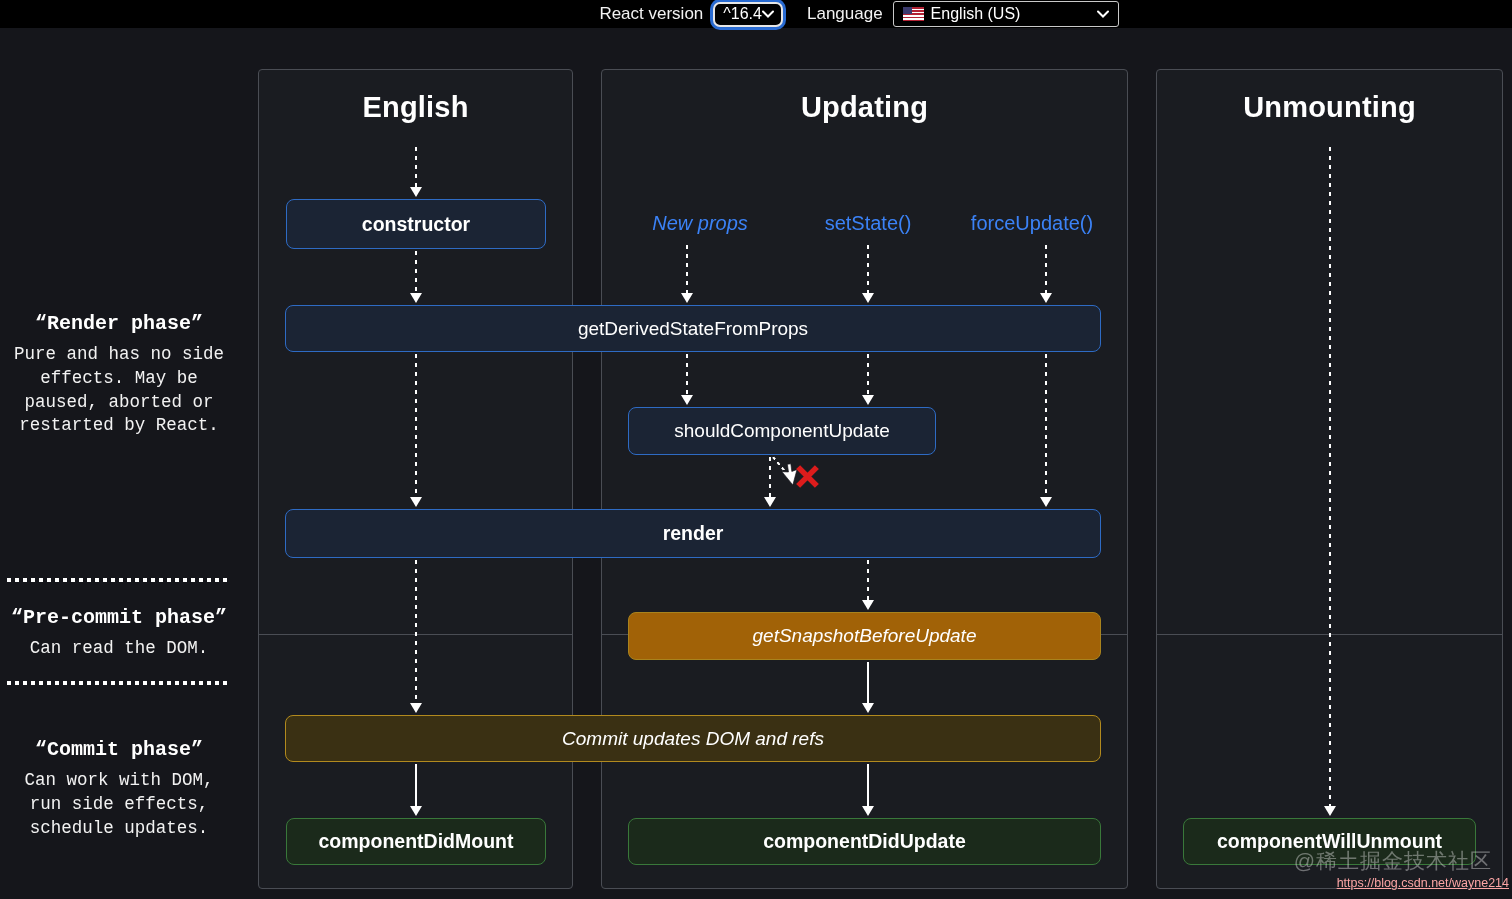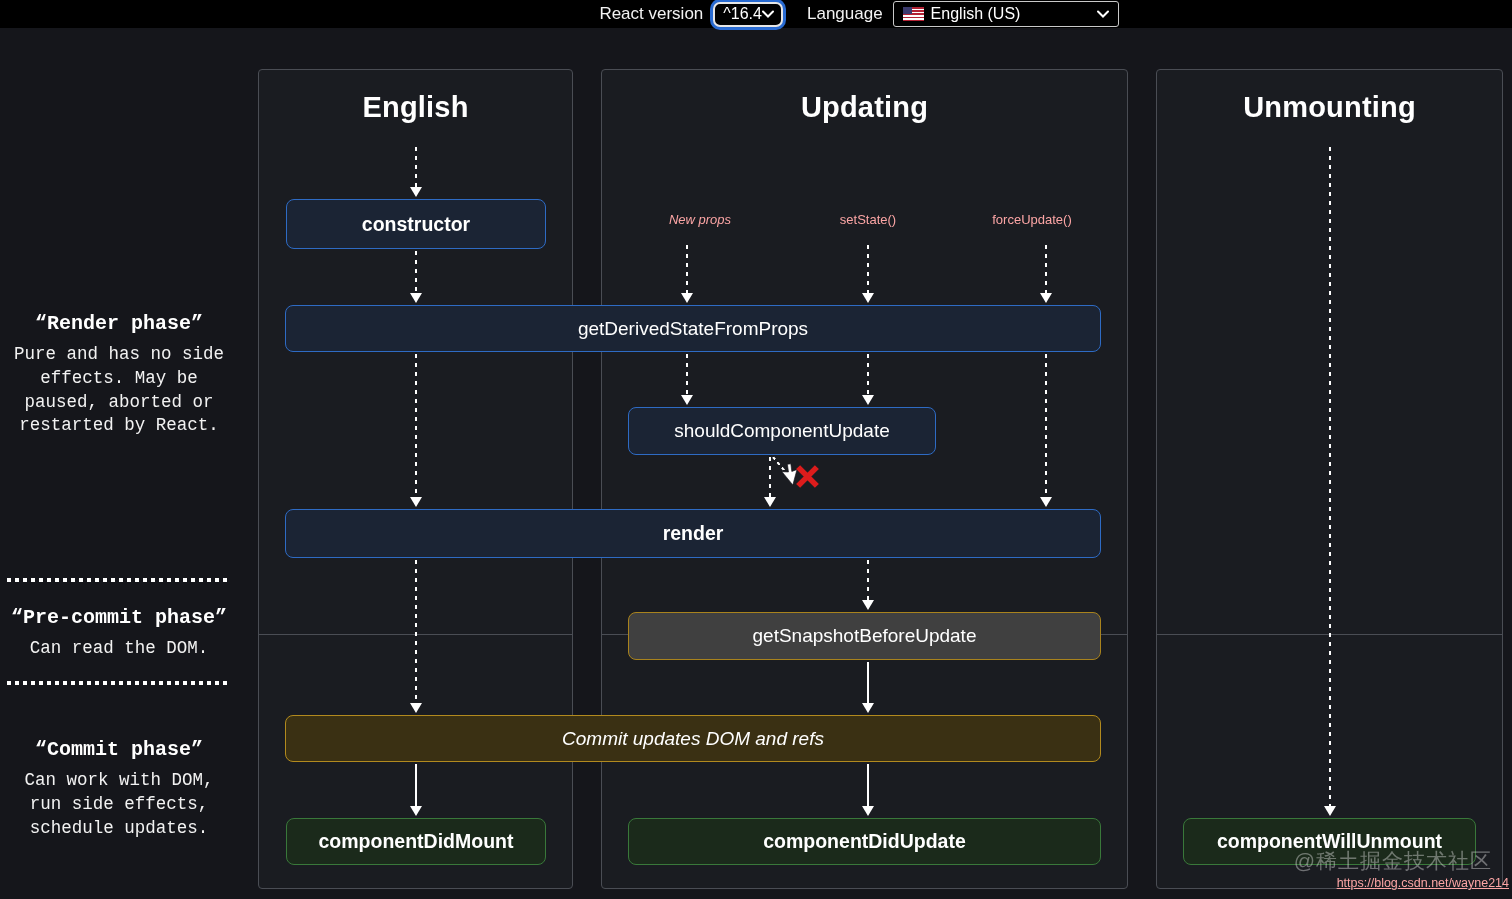--- a/index.html
+++ b/index.html
@@ -46,28 +46,28 @@
     background:repeating-linear-gradient(90deg,#fff 0 4px,transparent 4px 8px); }
 
   
   .column { position:absolute; top:69px; height:820px; background:#1a1c21;
     border:1px solid #4a4d54; border-radius:4px; z-index:0; }
   .column-title { position:absolute; top:21px; left:0; right:0; text-align:center;
     font-size:29px; font-weight:600; color:#fff; letter-spacing:.2px; }
   .column-divider { position:absolute; left:0; right:0; top:564px; height:1px; background:#4a4d54; }
 
   
-  .trigger { position:absolute; top:212px; width:160px; text-align:center; font-size:13px; color:#fca5a5; z-index:2; }
+  .trigger { position:absolute; top:212px; width:160px; text-align:center; font-size:20px; color:#3b82f6; z-index:2; }
 
   
   .box { position:absolute; display:flex; align-items:center; justify-content:center;
     font-size:19px; color:#fff; border-radius:8px; z-index:2; cursor:pointer; }
   .box.bold { font-weight:bold; font-size:19.5px; }
   .box.blue  { border:1.5px solid #2e6bc4; background:#1b2434; }
-  .box.gold  { border:1.5px solid #a9831d; background:#404040; }
+  .box.gold  { border:1.5px solid #a9831d; background:#a16207;font-style:italic; }
   .box.gold2 { border:1.5px solid #b28a1e; background:#3a3013; font-style:italic; }
   .box.green { border:1.5px solid #39783a; background:#1b2a1b; }
 
   
   .arrow { position:absolute; width:2px; z-index:1; }
   .arrow.dashed { background:repeating-linear-gradient(180deg,#fff 0 4px,transparent 4px 9px); }
   .arrow.solid  { background:#fff; }
   .arrow::after { content:""; position:absolute; bottom:-9px; left:-5px;
     border-left:6px solid transparent; border-right:6px solid transparent; border-top:10px solid #fff; }
   .branch { position:absolute; left:772px; top:457px; width:2px; height:24px; z-index:2;

